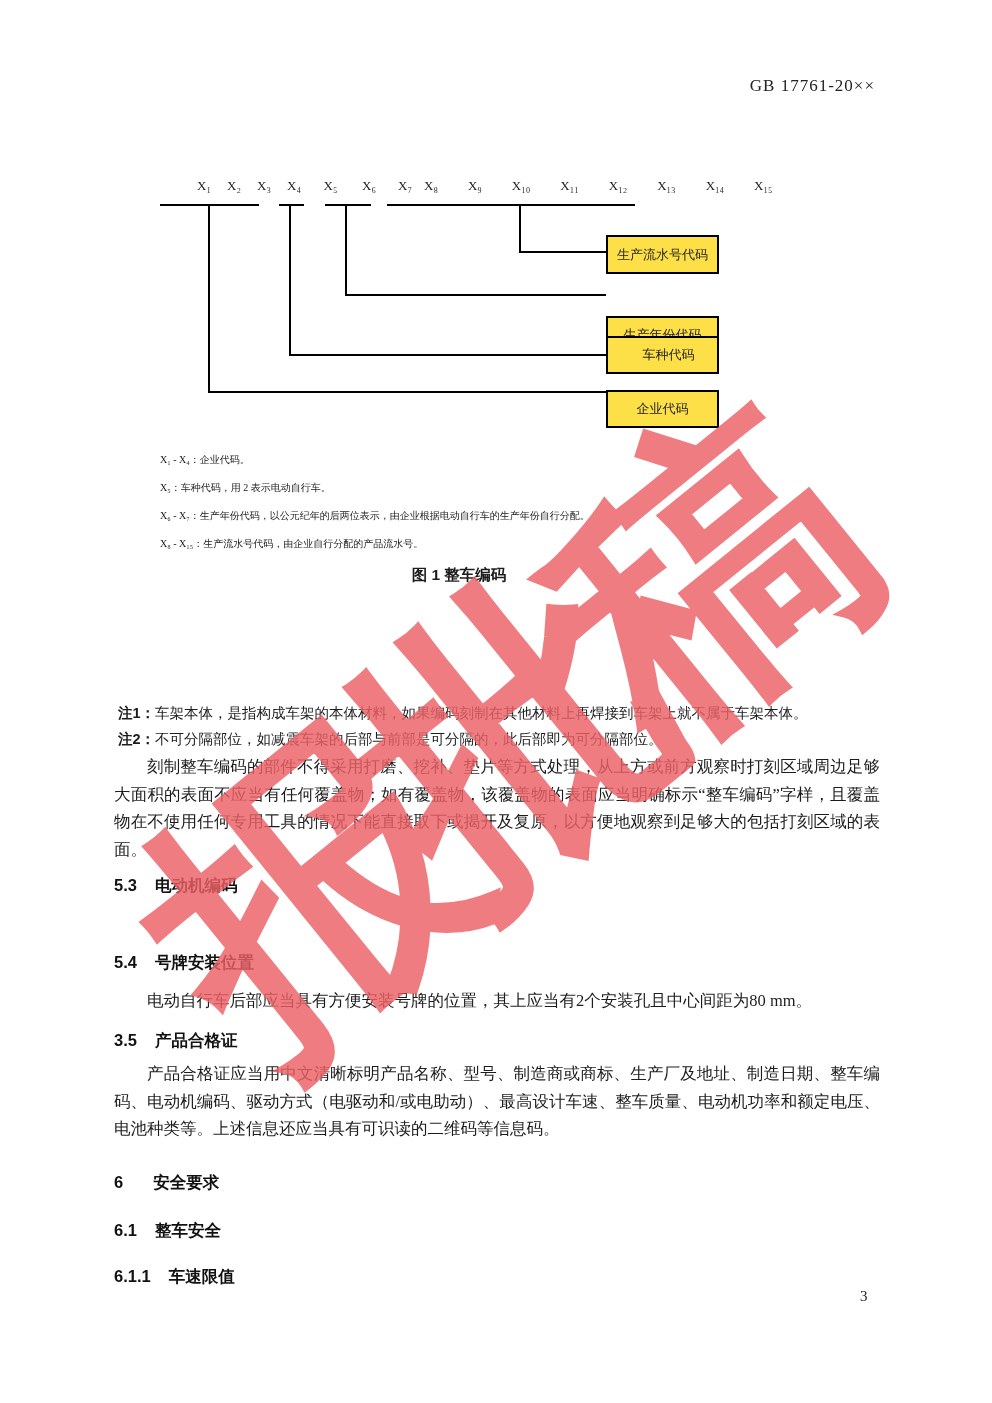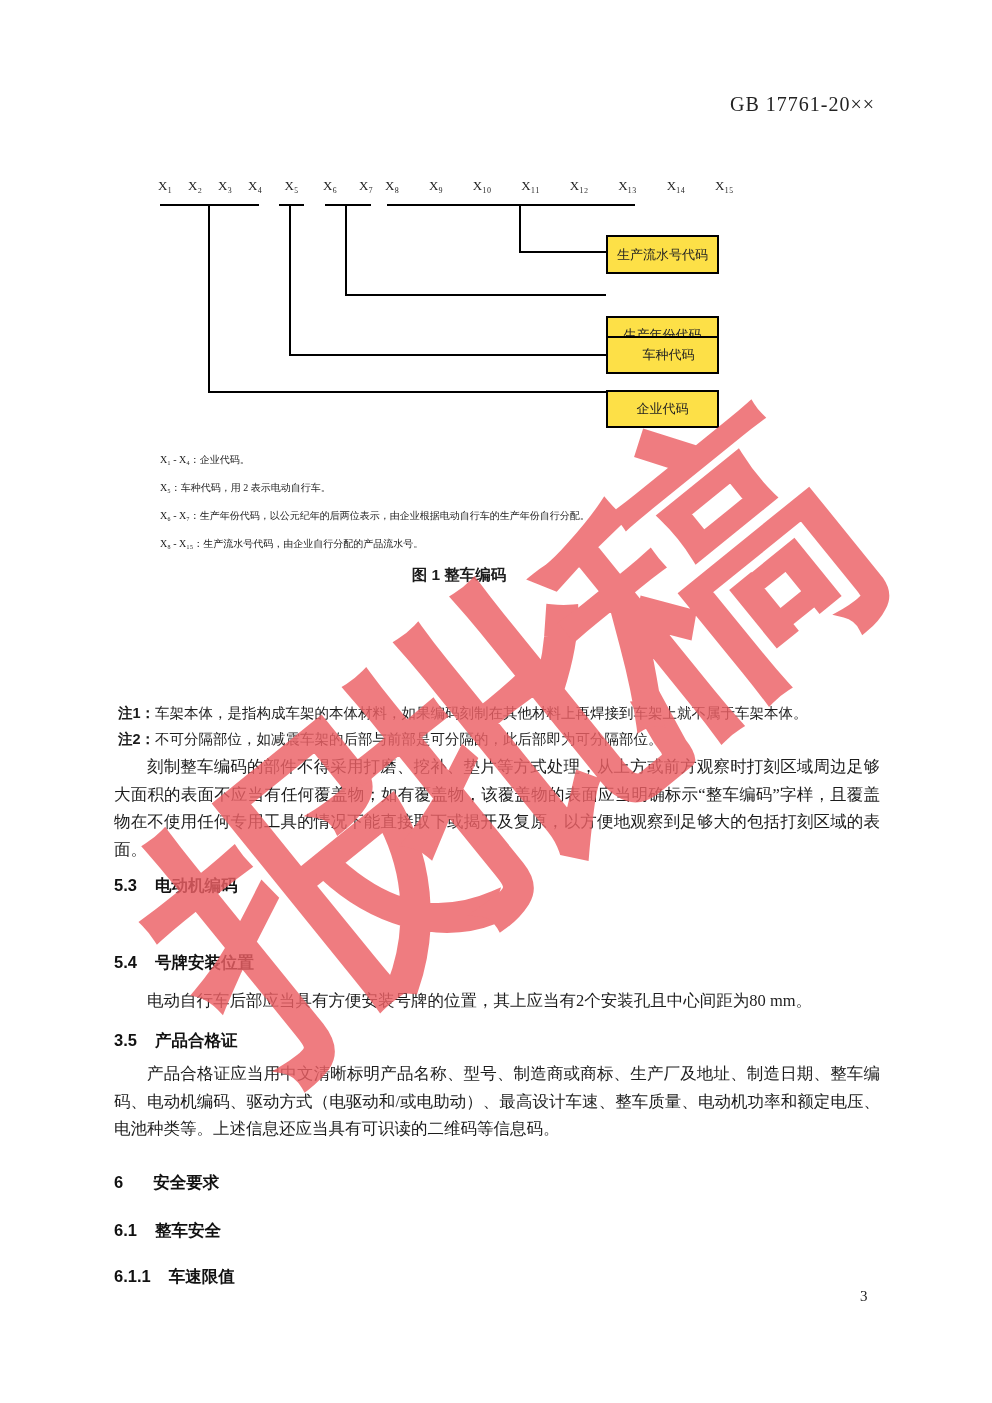--- a/index.html
+++ b/index.html
@@ -7,21 +7,21 @@
     position:relative;
     width:992px;height:1403px;
     background:#ffffff;
     overflow:hidden;
     font-family:"Liberation Serif", serif;
     color:#1c1c1c;
   }
   .hline{position:absolute;height:2px;background:#000;}
   .vline{position:absolute;width:2px;background:#000;}
   .xrow{position:absolute;display:flex;justify-content:space-between;
-        font-size:13px;color:#222;letter-spacing:0;}
+        font-size:13px;color:#222;letter-spacing:0;margin-left:39px;}
   .xrow span{white-space:nowrap;}
   .dbox{
     position:absolute;width:113px;height:38px;
     border:2px solid #000;box-sizing:border-box;
     display:flex;align-items:center;justify-content:center;
     font-size:13px;color:#222;background:#fde047;
   }
   .legend-line{position:absolute;left:160px;font-size:10px;color:#1c1c1c;white-space:nowrap;}
   .caption{position:absolute;left:0;width:860px;text-align:center;
            font-family:"Liberation Sans", sans-serif;font-weight:bold;font-size:15.5px;margin-left:29px;}
@@ -34,22 +34,22 @@
   .note-label{font-family:Liberation Sans, sans-serif;font-weight:bold;}
   .heading{
     position:absolute;left:114px;
     font-family:"Liberation Sans", sans-serif;font-weight:bold;
     font-size:16.5px;color:#111;white-space:nowrap;
   }
   .heading .num{display:inline-block;}
   .heading .gap-s{margin-right:18px;}
   .heading .gap-l{margin-right:30px;}
   .header-code{
-    position:absolute;top:93px;right:117px;
-    font-size:20px;color:#222;letter-spacing:1px;
+    position:absolute;top:76px;right:117px;
+    font-size:17px;color:#222;letter-spacing:1px;
   }
   .page-num{position:absolute;left:860px;top:1288px;font-size:15px;color:#222;}
   .watermark{
     position:absolute;left:85px;top:600px;width:820px;height:300px;
     display:flex;align-items:center;justify-content:center;
     transform:rotate(-39deg);
     font-family:"Liberation Serif", serif;font-weight:bold;
     font-size:300px;letter-spacing:-45px;white-space:nowrap;
     opacity:0.82;pointer-events:none;z-index:50;
   }

